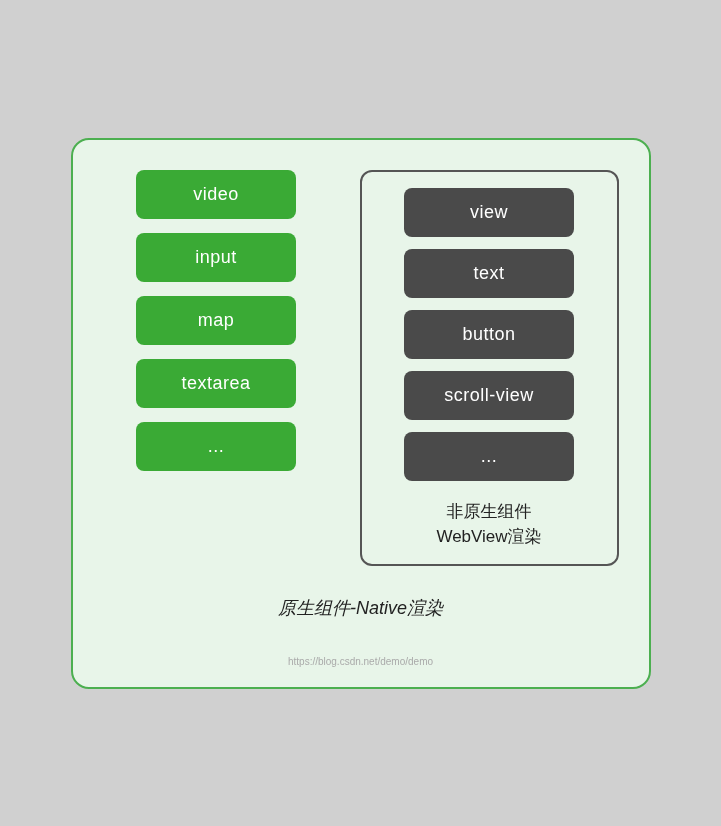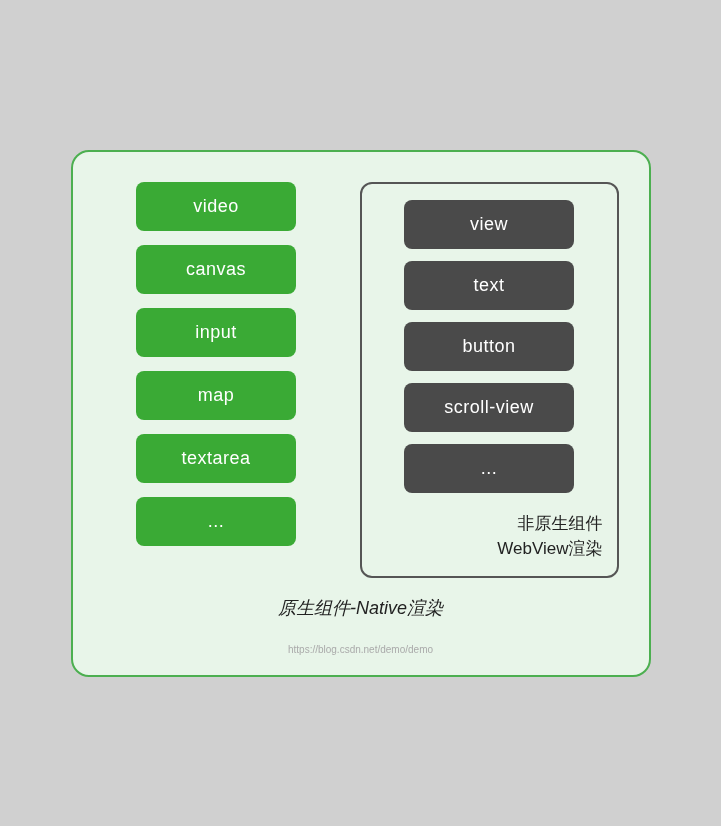--- a/index.html
+++ b/index.html
@@ -28,21 +28,21 @@
 
     .main-card {
       width: 580px;
       background: #e8f5e9;
       border: 2.5px solid #4caf50;
       border-radius: 18px;
       padding: 30px 30px 20px 30px;
       display: flex;
       flex-direction: column;
       align-items: center;
-      gap: 0;
+      gap: 12px;
     }
 
     .columns-row {
       display: flex;
       flex-direction: row;
       gap: 30px;
       width: 100%;
       align-items: flex-start;
     }
 
@@ -94,21 +94,21 @@
       padding: 14px 0;
       width: 170px;
       font-size: 18px;
       font-weight: 500;
       text-align: center;
       cursor: pointer;
       letter-spacing: 0.5px;
     }
 
     .right-label {
-      text-align: right;
+      text-align: center;
       color: #222;
       font-size: 17px;
       line-height: 1.5;
       margin-top: 6px;
     }
 
     .bottom-label {
       margin-top: 18px;
       text-align: center;
       color: #222;
@@ -125,21 +125,20 @@
   </style>
 </head>
 <body>
 
 <div class="page-container">
   <div class="main-card">
     <div class="columns-row">
 
       <div class="left-column">
         <button class="green-btn">video</button>
-        <button class="green-btn">canvas</button>
         <button class="green-btn">input</button>
         <button class="green-btn">map</button>
         <button class="green-btn">textarea</button>
         <button class="green-btn">...</button>
       </div>
 
       <div class="right-column-wrapper">
         <div class="right-column">
           <button class="dark-btn">view</button>
           <button class="dark-btn">text</button>

